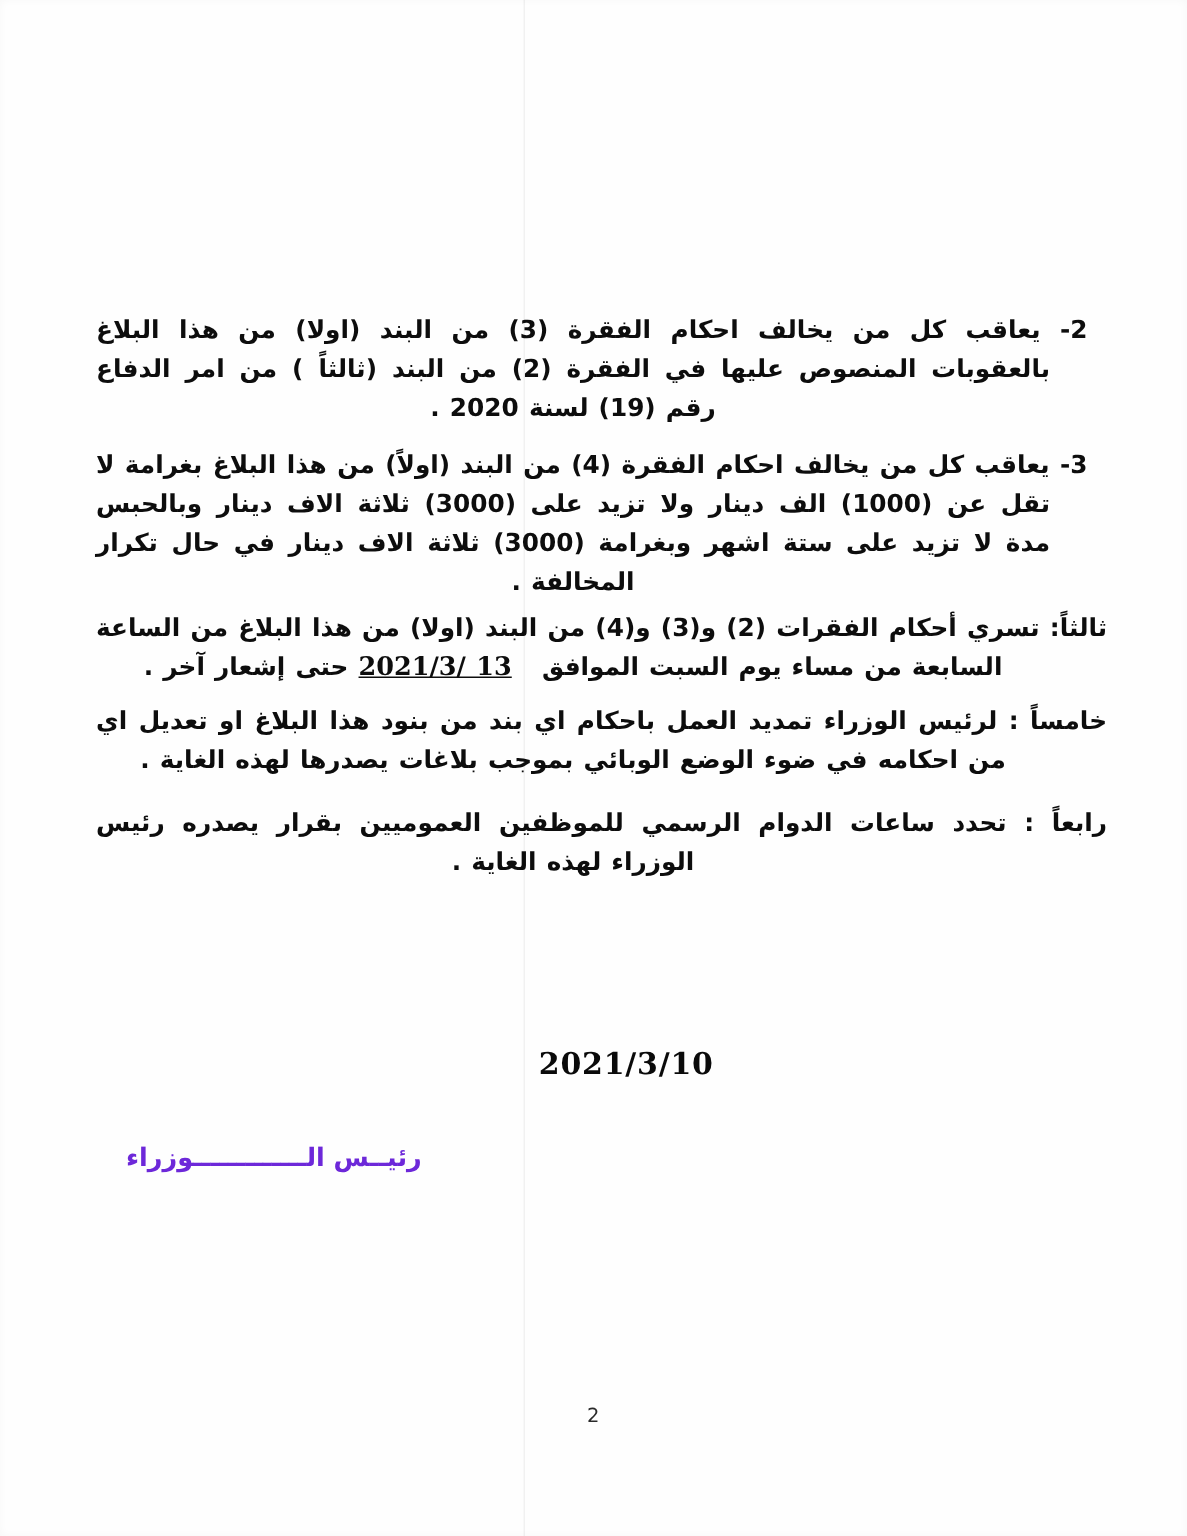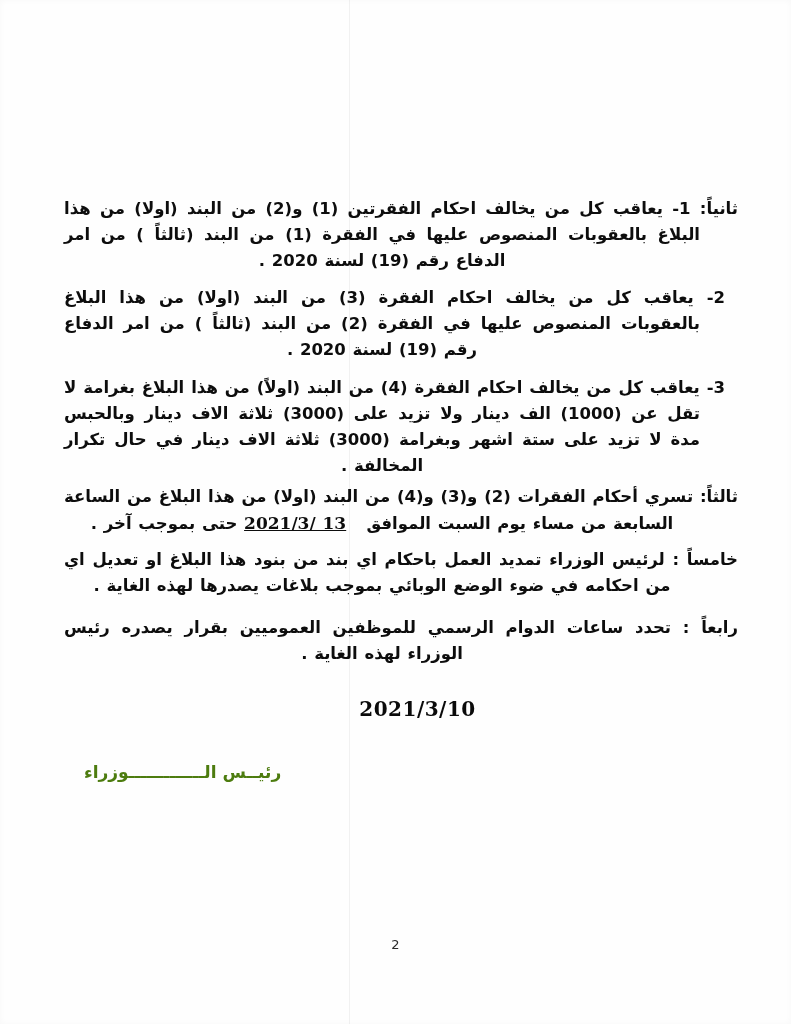--- a/index.html
+++ b/index.html
@@ -56,21 +56,21 @@
     color:#0a0a0a;
     padding-left:44px;
   }
   .sig-title{
     position:absolute;
     top:762px;left:84px;
     direction:rtl;
     font-weight:bold;
     font-size:17px;
     white-space:nowrap;
-    color:#4d7c0f;
+    color:#6d28d9;
   }
   .sig-name{
     position:absolute;
     top:832px;left:84px;
     direction:rtl;
     font-weight:bold;
     font-size:17px;
     white-space:nowrap;
     color:#0a0a0a;
   }
@@ -86,27 +86,26 @@
   }
 </style>
 </head>
 <body>
 
 <div class="page">
   <div class="scan-artifact"></div>
 
   <div class="content">
 
-    <p class="para" style="margin-top:0;">ثانياً: 1- يعاقب كل من يخالف احكام الفقرتين (1) و(2) من البند (اولا) من هذا البلاغ بالعقوبات المنصوص عليها في الفقرة (1) من البند (ثالثاً ) من امر الدفاع رقم (19) لسنة 2020 .</p>
 
     <p class="para subitem" style="margin-top:11px;">2- يعاقب كل من يخالف احكام الفقرة (3) من البند (اولا) من هذا البلاغ بالعقوبات المنصوص عليها في الفقرة (2) من البند (ثالثاً ) من امر الدفاع رقم (19) لسنة 2020 .</p>
 
     <p class="para subitem" style="margin-top:12px;">3- يعاقب كل من يخالف احكام الفقرة (4) من البند (اولاً) من هذا البلاغ بغرامة لا تقل عن (1000) الف دينار ولا تزيد على (3000) ثلاثة الاف دينار وبالحبس مدة لا تزيد على ستة اشهر وبغرامة (3000) ثلاثة الاف دينار في حال تكرار المخالفة .</p>
 
-    <p class="para" style="margin-top:5px;"><span>ثالثاً: تسري أحكام الفقرات (2) و(3) و(4) من البند (اولا) من هذا البلاغ من الساعة السابعة من مساء يوم السبت الموافق &nbsp; </span><span class="ltr-num">2021/3/ 13</span><span> حتى بموجب آخر .</span></p>
+    <p class="para" style="margin-top:5px;"><span>ثالثاً: تسري أحكام الفقرات (2) و(3) و(4) من البند (اولا) من هذا البلاغ من الساعة السابعة من مساء يوم السبت الموافق &nbsp; </span><span class="ltr-num">2021/3/ 13</span><span> حتى إشعار آخر .</span></p>
 
     <p class="para" style="margin-top:10px;">خامساً : لرئيس الوزراء تمديد العمل باحكام اي بند من بنود هذا البلاغ او تعديل اي من احكامه في ضوء الوضع الوبائي بموجب بلاغات يصدرها لهذه الغاية .</p>
 
     <p class="para" style="margin-top:16px;">رابعاً : تحدد ساعات الدوام الرسمي للموظفين العموميين بقرار يصدره رئيس الوزراء لهذه الغاية .</p>
 
   </div>
 
   <div class="doc-date">2021/3/10</div>
 
   <div class="sig-title">رئيــس الـــــــــــــوزراء</div>

